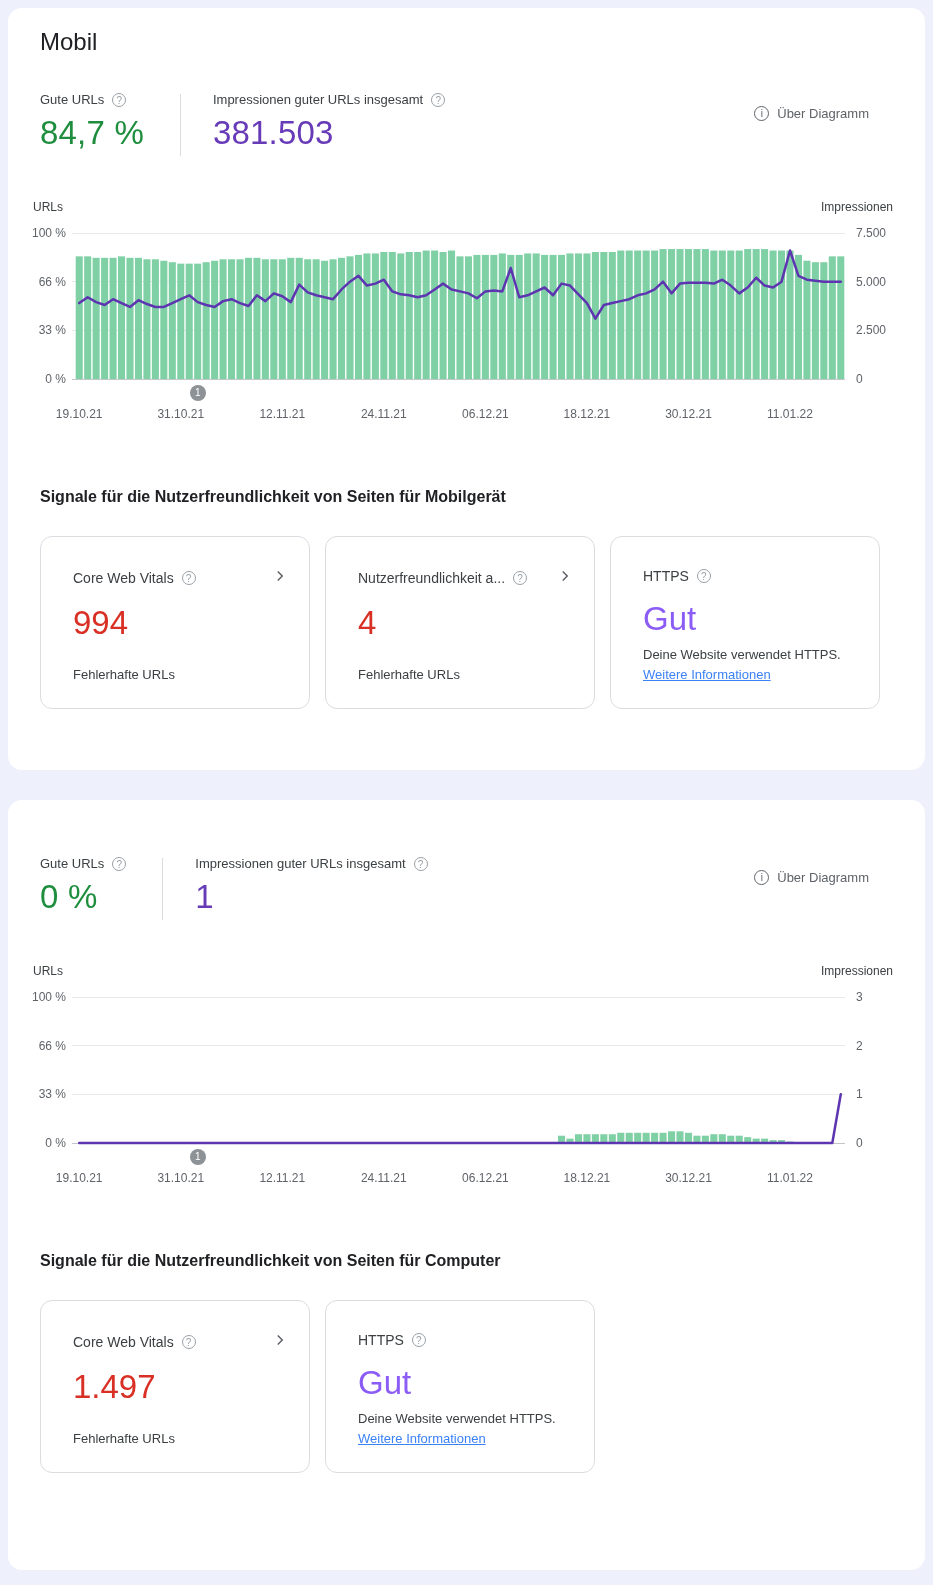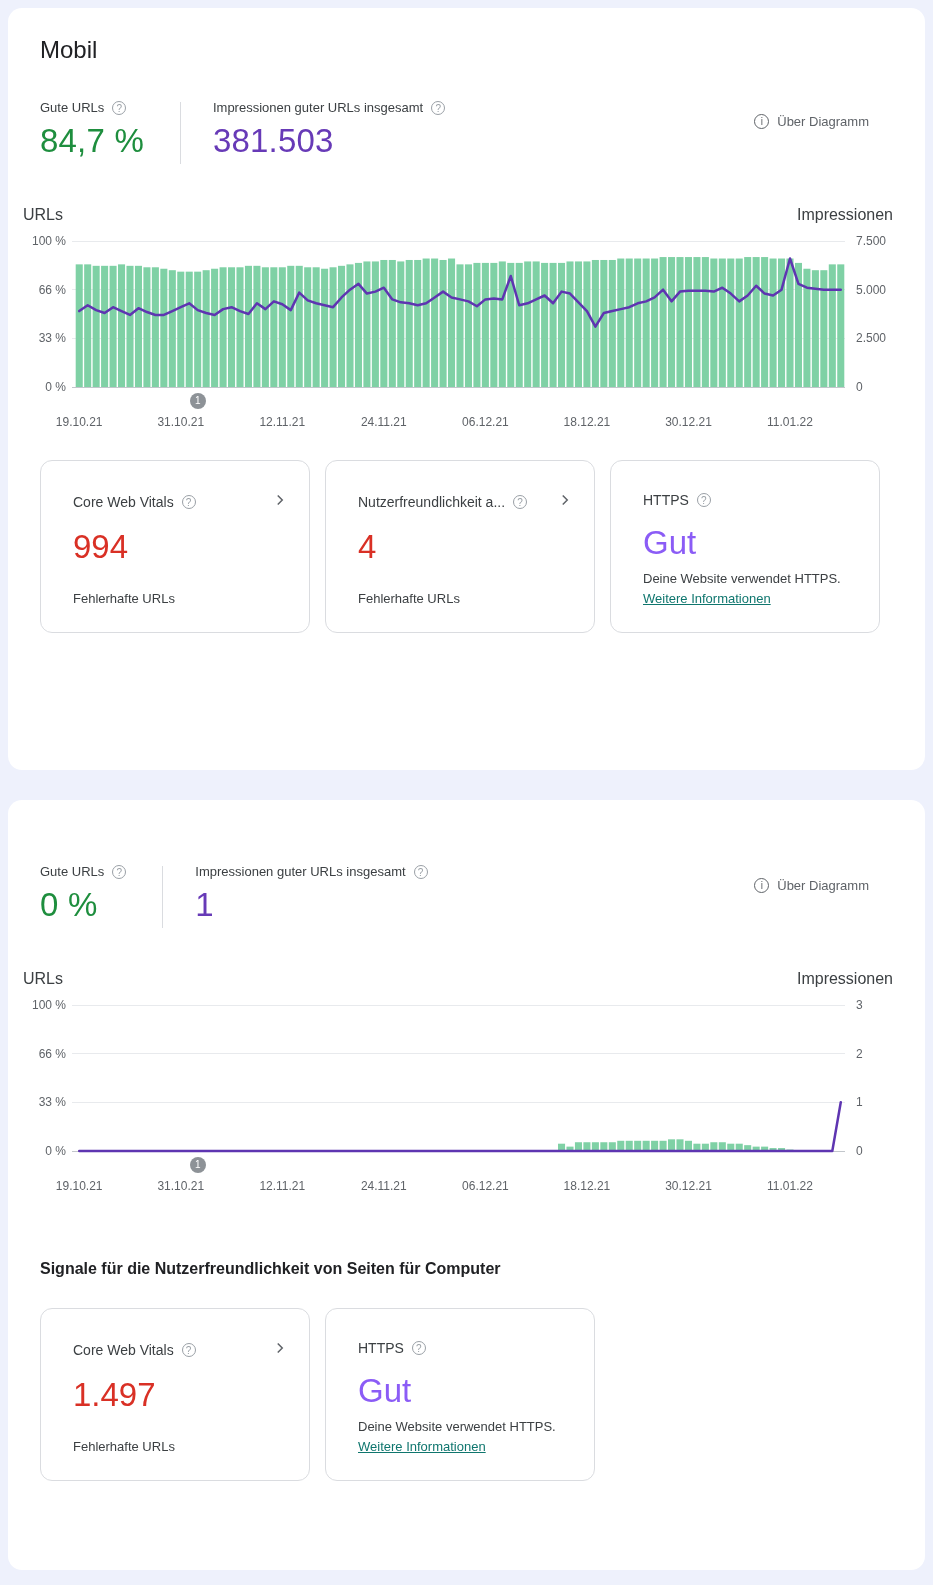--- a/index.html
+++ b/index.html
@@ -9,21 +9,21 @@
     font-family:"Liberation Sans", sans-serif;
     color:#202124;
     position:relative;
     box-sizing:border-box;
   }
   .section{
     background:#fff;
     border-radius:14px;
     margin:0 8px;
     box-sizing:border-box;
-    padding-top:28px;
+    padding-top:20px;
     overflow:hidden;
   }
   .sec-0{height:762px;margin-top:8px;}
   .sec-1{height:770px;margin-top:30px;}
   h2.sec-title{
     margin:0 0 0 32px;
     font-size:24px;font-weight:400;color:#202124;line-height:28px;
   }
   .stats-row{
     display:flex;align-items:flex-start;
@@ -47,21 +47,21 @@
     display:inline-block;box-sizing:border-box;flex:0 0 auto;
   }
   .q-icon::before{content:"?";}
   .i-icon{
     width:15px;height:15px;border:1px solid #5f6368;border-radius:50%;
     color:#5f6368;font-size:10px;line-height:14px;text-align:center;font-style:normal;
     display:inline-block;box-sizing:border-box;flex:0 0 auto;
   }
   .i-icon::before{content:"i";}
   .chart-wrap{position:relative;height:224px;margin-top:44px;}
-  .chart-wrap .ax-t{font-size:16px;color:#3c4043;line-height:14px;}
+  .chart-wrap .ax-t{font-size:12px;color:#3c4043;line-height:14px;}
   .chart-wrap .tick{font-size:12px;color:#5f6368;line-height:16px;}
   .chart-wrap .date{font-size:12px;color:#5f6368;line-height:16px;}
   .chart-wrap .marker{
     width:16px;height:16px;border-radius:50%;background:#8d9297;
     color:#fff;font-size:10px;line-height:16px;text-align:center;z-index:3;cursor:pointer;
   }
   .signals-title{
     margin:62px 0 0 32px;font-size:16px;font-weight:700;color:#202124;line-height:22px;
   }
   .cards-row{display:flex;gap:15px;margin-top:28px;padding-left:32px;}
@@ -70,21 +70,21 @@
     border:1px solid #dadce0;border-radius:12px;
     box-sizing:border-box;padding:30px 20px 0 32px;background:#fff;
   }
   .mini-title{display:flex;align-items:center;gap:8px;font-size:14px;color:#3c4043;line-height:18px;}
   .chev{margin-left:auto;flex:0 0 auto;cursor:pointer;}
   .mini-value{font-size:33px;line-height:40px;margin-top:14px;font-weight:400;}
   .val-red{color:#d93025;}
   .val-good{color:#8b5cf6;}
   .mini-sub{font-size:13px;color:#3c4043;margin-top:24px;}
   .mini-desc{font-size:13px;color:#3c4043;margin-top:6px;line-height:20px;}
-  .mini-link{font-size:13px;color:#0f766e;text-decoration:underline;display:inline-block;margin-top:1px;cursor:pointer;}
+  .mini-link{font-size:13px;color:#3b82f6;text-decoration:underline;display:inline-block;margin-top:1px;cursor:pointer;}
 </style>
 </head>
 <body>
 
 <section class="section sec-0">
   <h2 class="sec-title">Mobil</h2>
 
   <div class="stats-row">
     <div class="stat">
       <div class="stat-label">
@@ -220,20 +220,21 @@
       <div class="date" style="position: absolute; left: 31.2px; top: 206px; width: 80px; text-align: center;">19.10.21</div>
       <div class="date" style="position: absolute; left: 132.8px; top: 206px; width: 80px; text-align: center;">31.10.21</div>
       <div class="date" style="position: absolute; left: 234.3px; top: 206px; width: 80px; text-align: center;">12.11.21</div>
       <div class="date" style="position: absolute; left: 335.8px; top: 206px; width: 80px; text-align: center;">24.11.21</div>
       <div class="date" style="position: absolute; left: 437.4px; top: 206px; width: 80px; text-align: center;">06.12.21</div>
       <div class="date" style="position: absolute; left: 538.9px; top: 206px; width: 80px; text-align: center;">18.12.21</div>
       <div class="date" style="position: absolute; left: 640.5px; top: 206px; width: 80px; text-align: center;">30.12.21</div>
       <div class="date" style="position: absolute; left: 742px; top: 206px; width: 80px; text-align: center;">11.01.22</div>
     </div>
 
+  <h3 class="signals-title">Signale für die Nutzerfreundlichkeit von Seiten für Mobilgerät</h3>
 
   <div class="cards-row">
     <div class="mini-card">
       <div class="mini-title">
         <span>Core Web Vitals</span>
         <span class="q-icon"></span>
         <span class="chev">
           <svg width="18" height="18" viewBox="0 0 24 24">
               <path d="M9 6l6 6-6 6" fill="none" stroke="#5f6368" stroke-width="2"></path>
             </svg>

